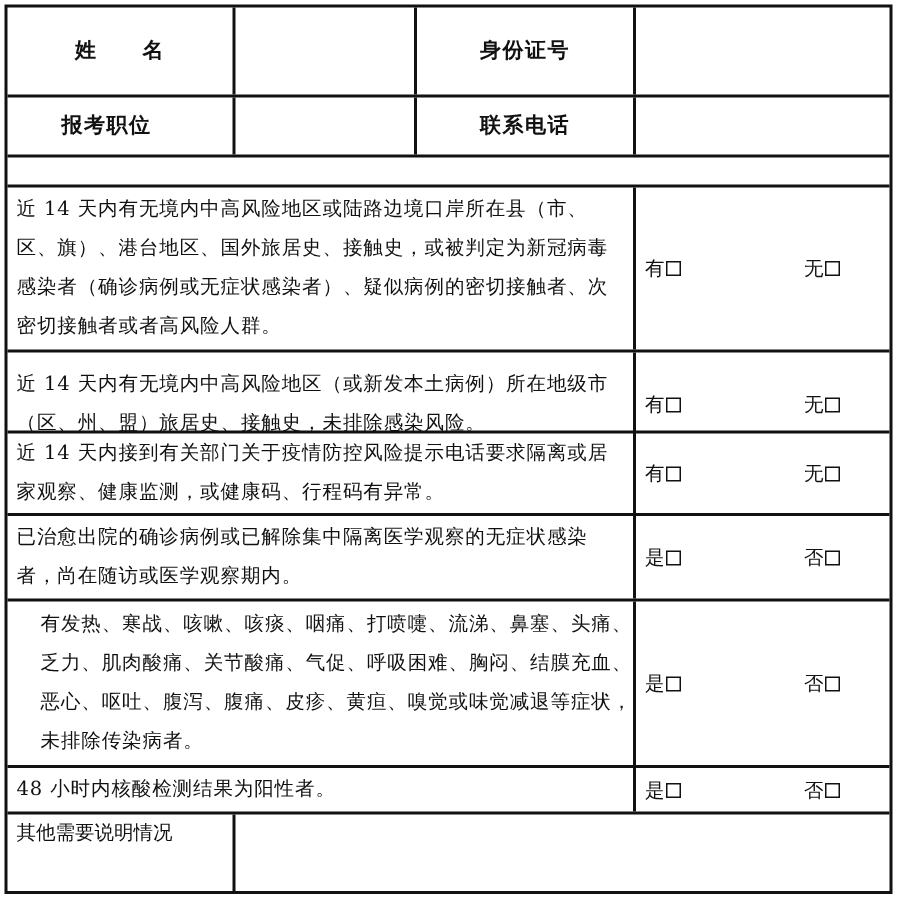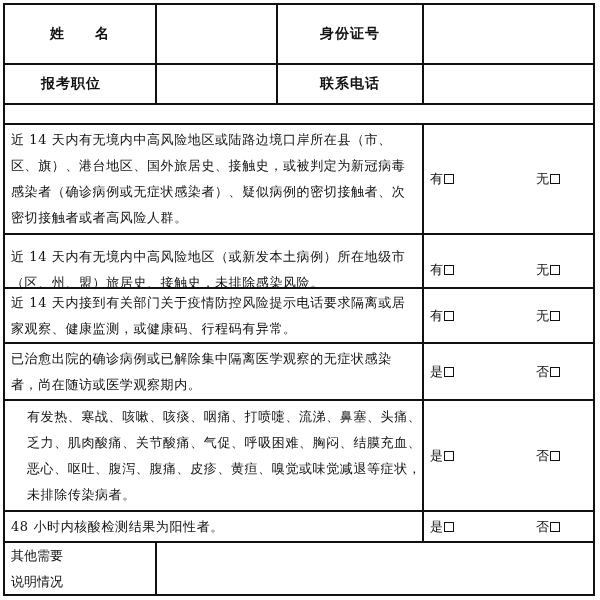--- a/index.html
+++ b/index.html
@@ -11,21 +11,21 @@
   .row.first { border-top:none;border-radius:29px; }
   .cell { position:absolute; top:0; bottom:0; box-sizing:border-box; display:flex; align-items:center; }
   .vline { border-left:2px solid #111; }
   .label { justify-content:center; font-family: "DejaVu Sans", "Liberation Sans", sans-serif;
            font-weight:bold; font-size:14px; letter-spacing:1px; }
   .q { padding:0 6px; font-size:13px; line-height:26px; letter-spacing:0.6px; align-items:center;border-radius:10px; }
   .ans { padding-left:6px; font-size:13px; }
   .opt { position:absolute; top:50%; transform:translateY(-50%); display:flex; align-items:center; }
   .box { display:inline-block; width:10px; height:10px; border:1.5px solid #111; margin-left:1px; box-sizing:border-box; }
   .input-cell { cursor:text; }
-  .other { flex-direction:column; align-items:flex-start; justify-content:space-between; padding-left:6px;
+  .other { flex-direction:row; align-items:flex-start; justify-content:flex-start; padding-left:6px;
            font-size:13px; line-height:26px; }
 </style>
 </head>
 <body>
 
 <div class="frame">
 
   <div class="row first" style="top:0; height:58px;">
     <div class="cell label" style="left:0; width:150px;">姓　　名</div>
     <div class="cell vline input-cell" style="left:150px; width:121px;"></div>

